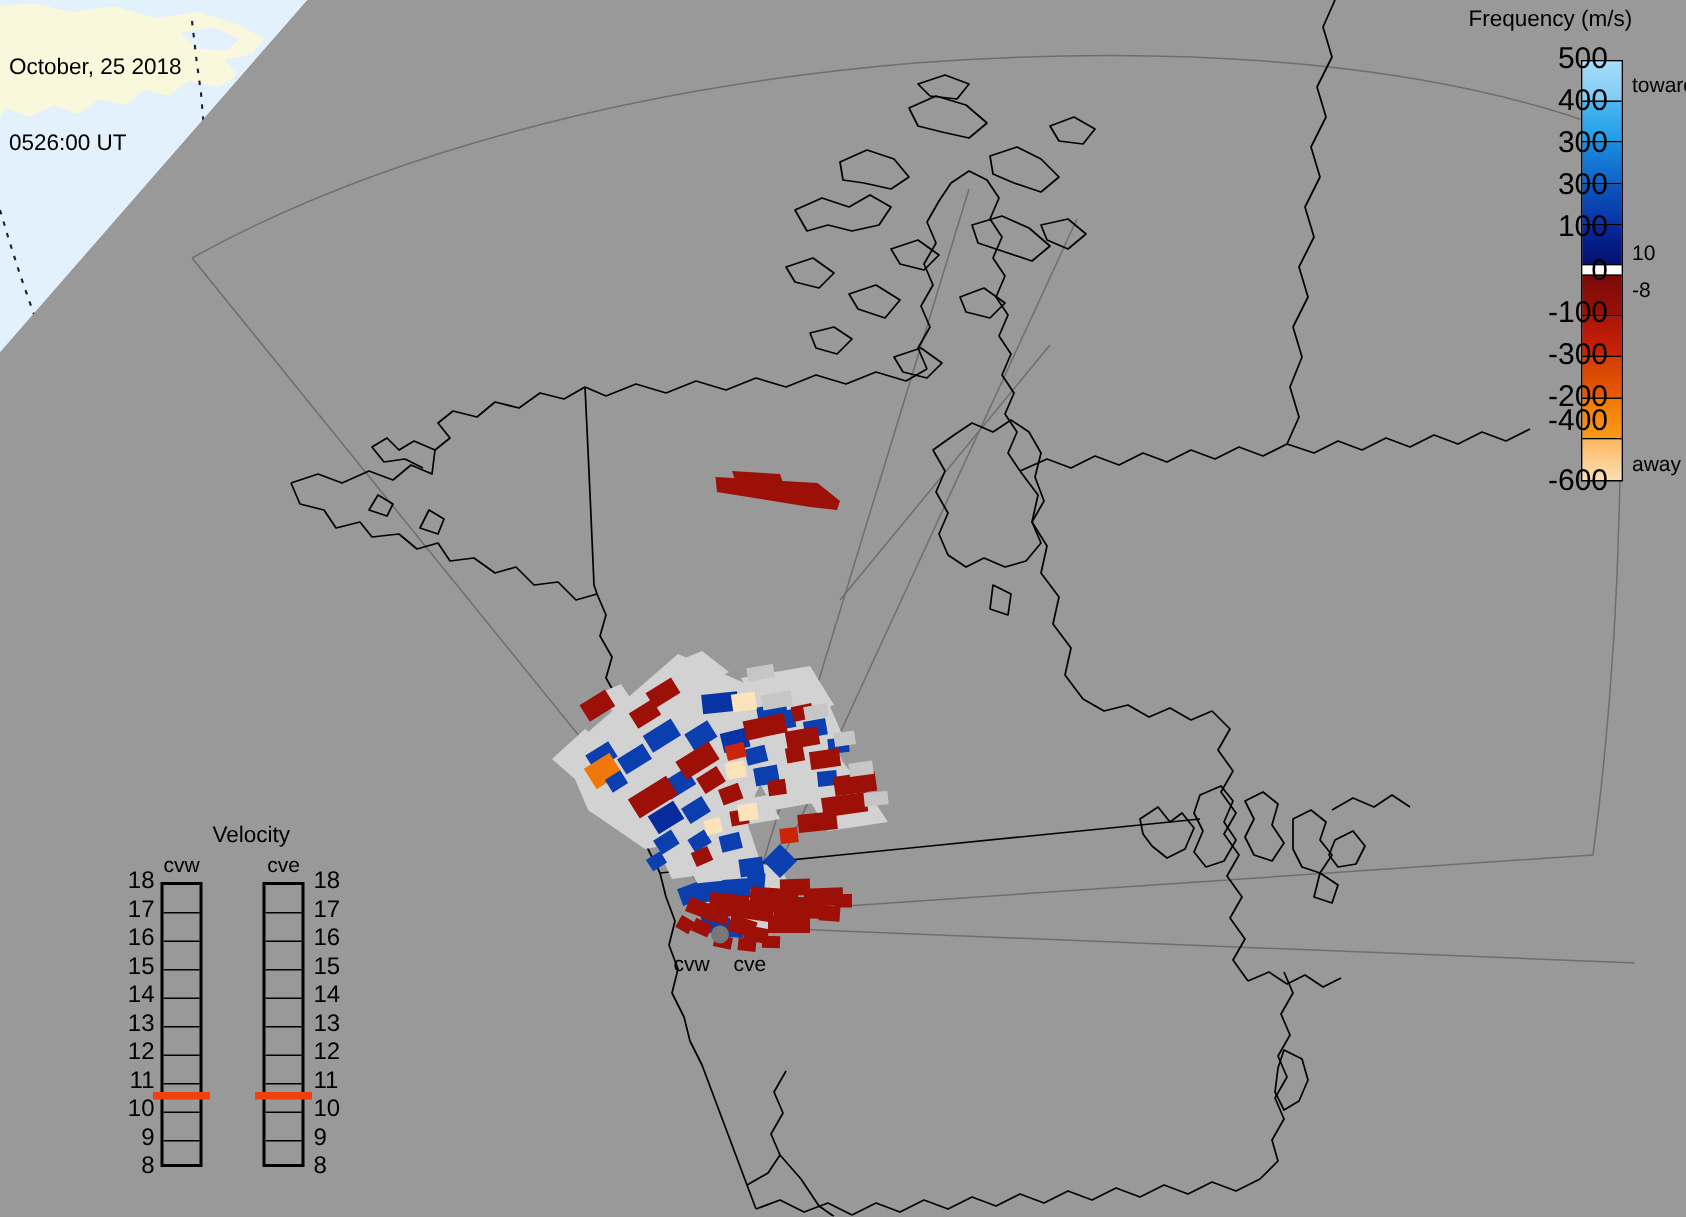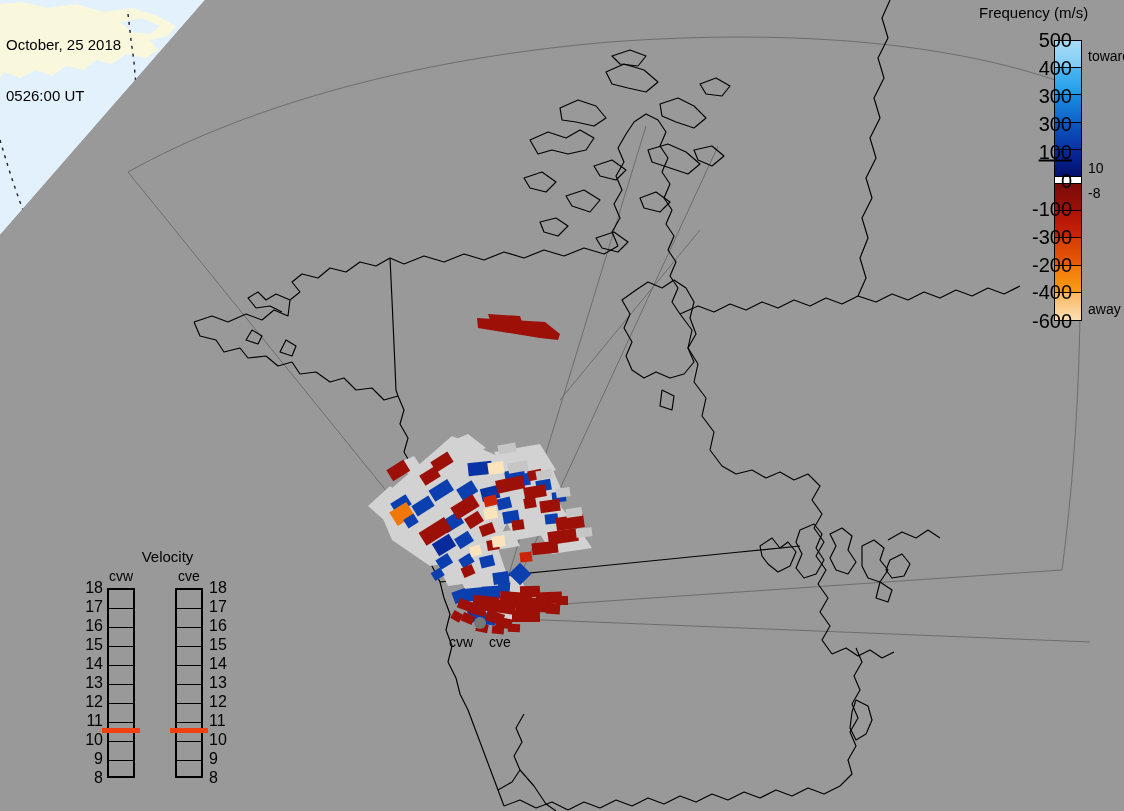--- a/index.html
+++ b/index.html
@@ -307,26 +307,26 @@
         <div class="velband" style="height: 27.2px; background: linear-gradient(rgb(173, 20, 8), rgb(203, 36, 8));"></div>
         <div class="velband" style="height: 27.2px; background: linear-gradient(rgb(212, 60, 6), rgb(232, 92, 4));"></div>
         <div class="velband" style="height: 27.2px; background: linear-gradient(rgb(240, 120, 8), rgb(250, 156, 22));"></div>
         <div class="velband" style="height: 27.2px; background: linear-gradient(rgb(251, 184, 94), rgb(251, 223, 180));"></div>
       </div>
     <div id="velticks">
         <div class="veltick" style="top: 40px;">500</div>
         <div class="veltick" style="top: 68.1px;">400</div>
         <div class="veltick" style="top: 96.2px;">300</div>
         <div class="veltick" style="top: 124.3px;">300</div>
-        <div class="veltick" style="top: 152.4px; text-decoration: underline;">100</div>
+        <div class="veltick" style="top: 152.4px;">100</div>
         <div class="veltick" style="top: 180.5px;">0</div>
         <div class="veltick" style="top: 208.6px;">-100</div>
         <div class="veltick" style="top: 236.7px;">-300</div>
         <div class="veltick" style="top: 264.8px;">-200</div>
-        <div class="veltick" style="top: 292px;">-400</div>
+        <div class="veltick" style="top: 281px;">-400</div>
         <div class="veltick" style="top: 321px;">-600</div>
       </div>
     <div id="velsides">
         <div class="velside" style="top: 56px;">toward</div>
         <div class="velside" style="top: 167.855px;">10</div>
         <div class="velside" style="top: 193.145px;">-8</div>
         <div class="velside" style="top: 309px; text-align: right;">away</div>
       </div>
   </div>
 

